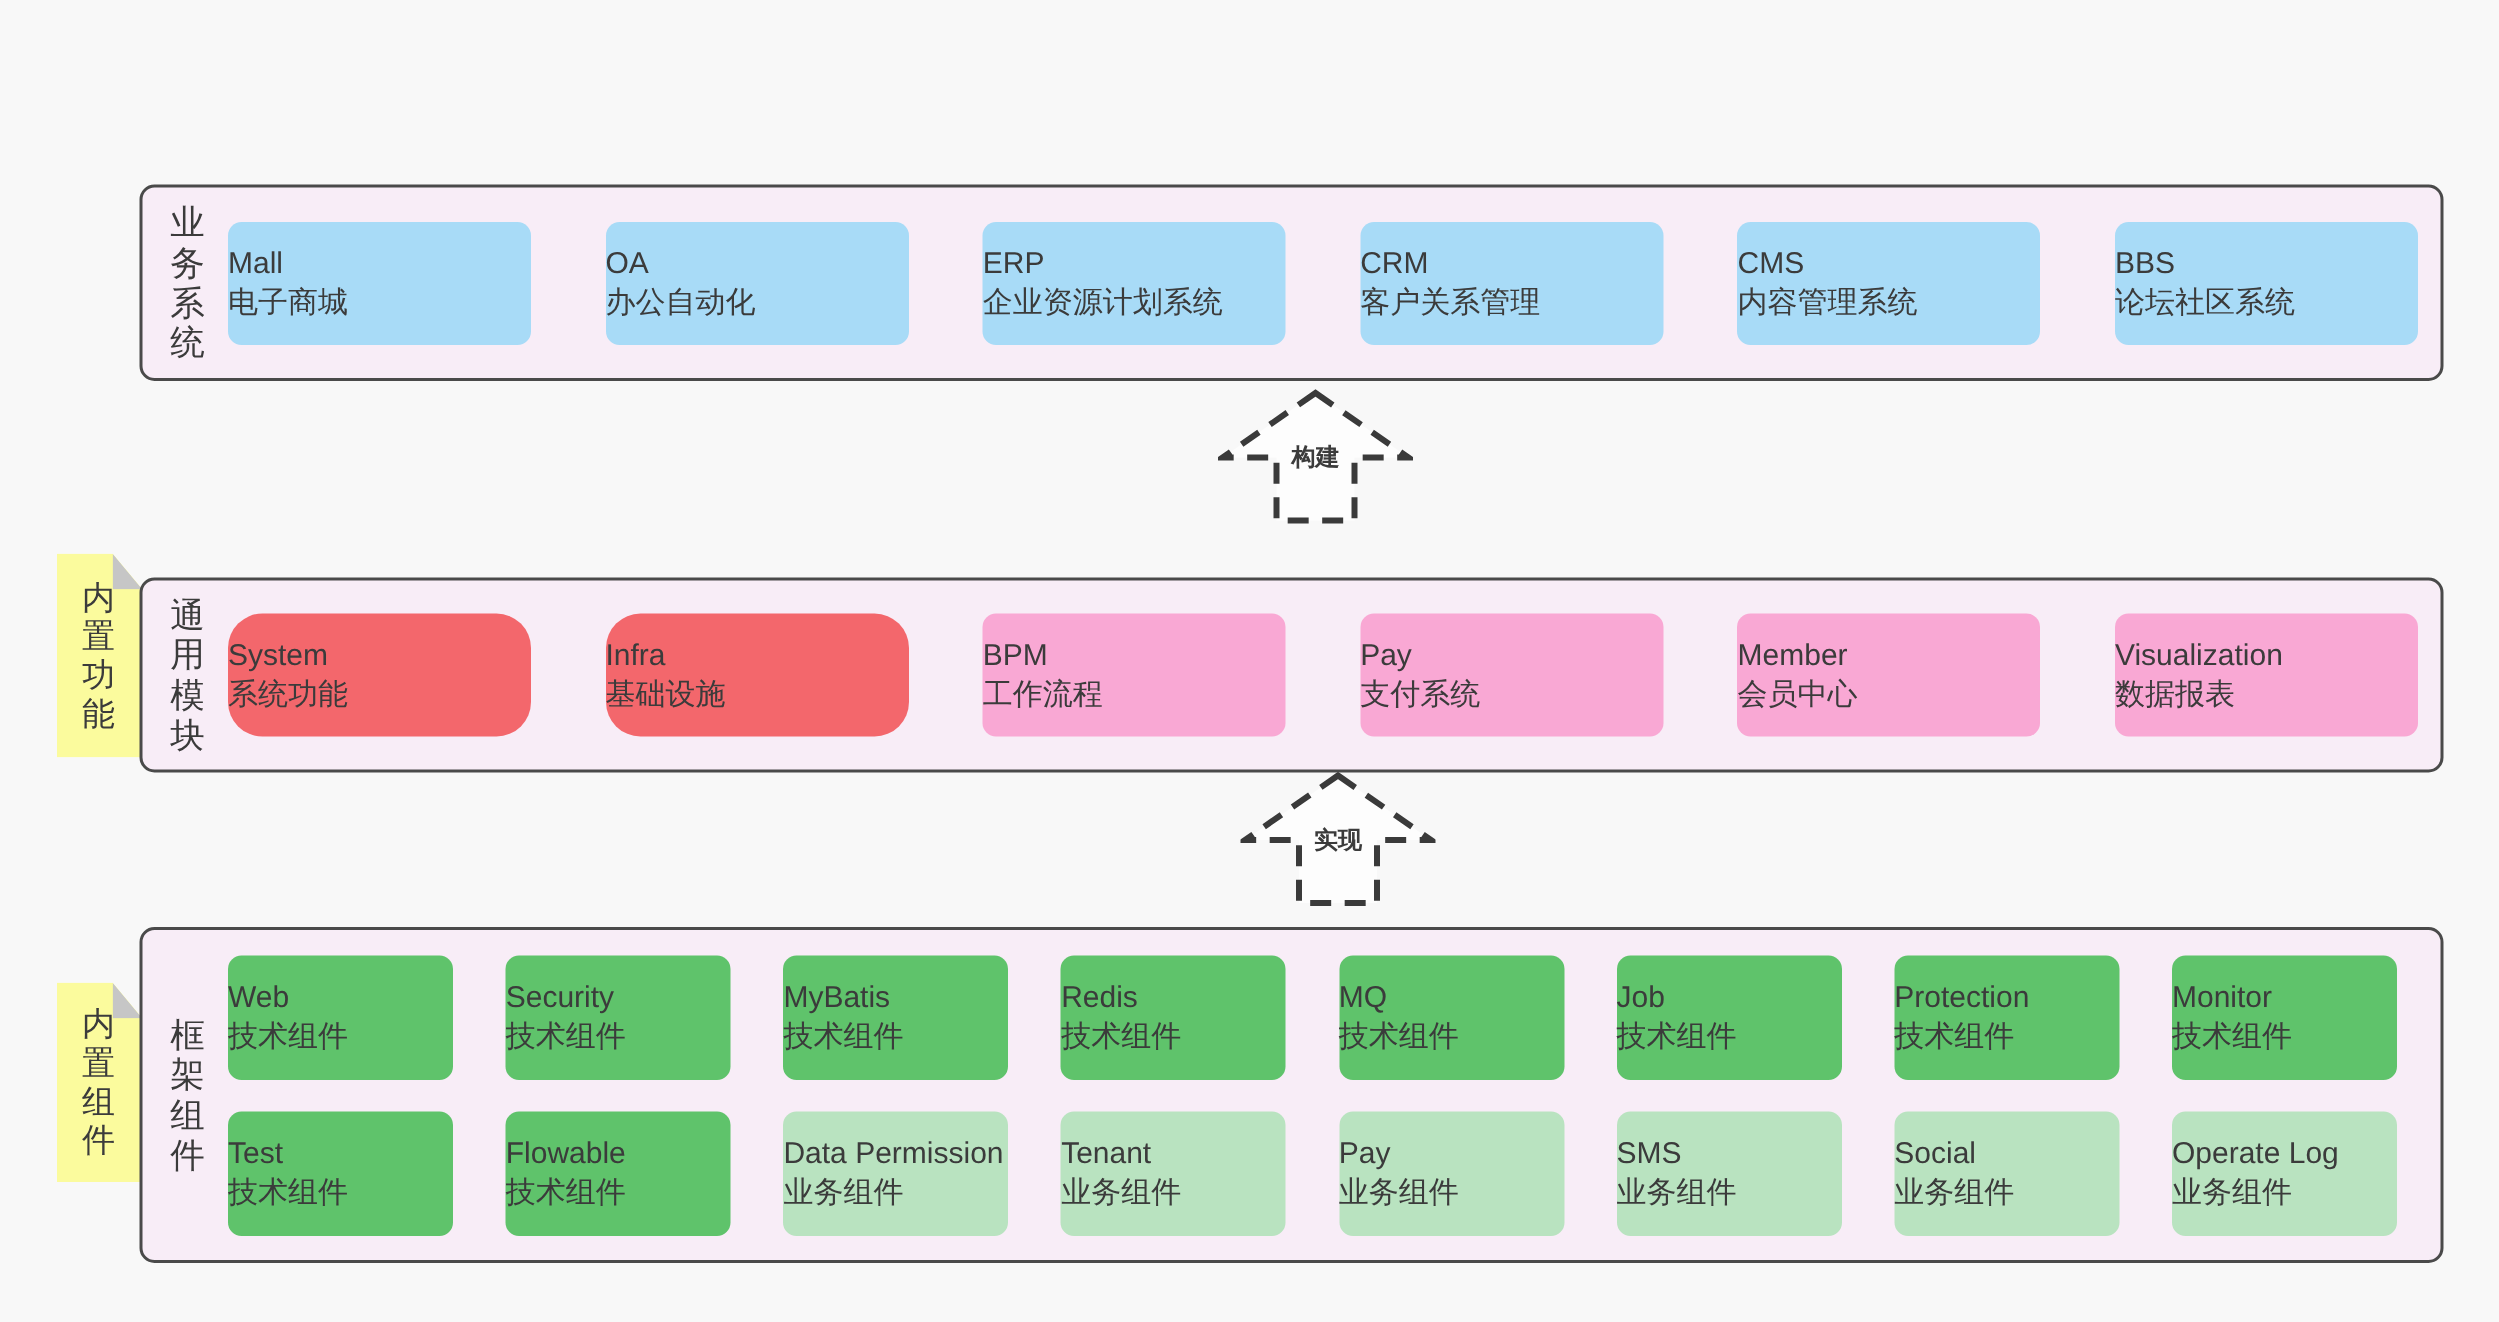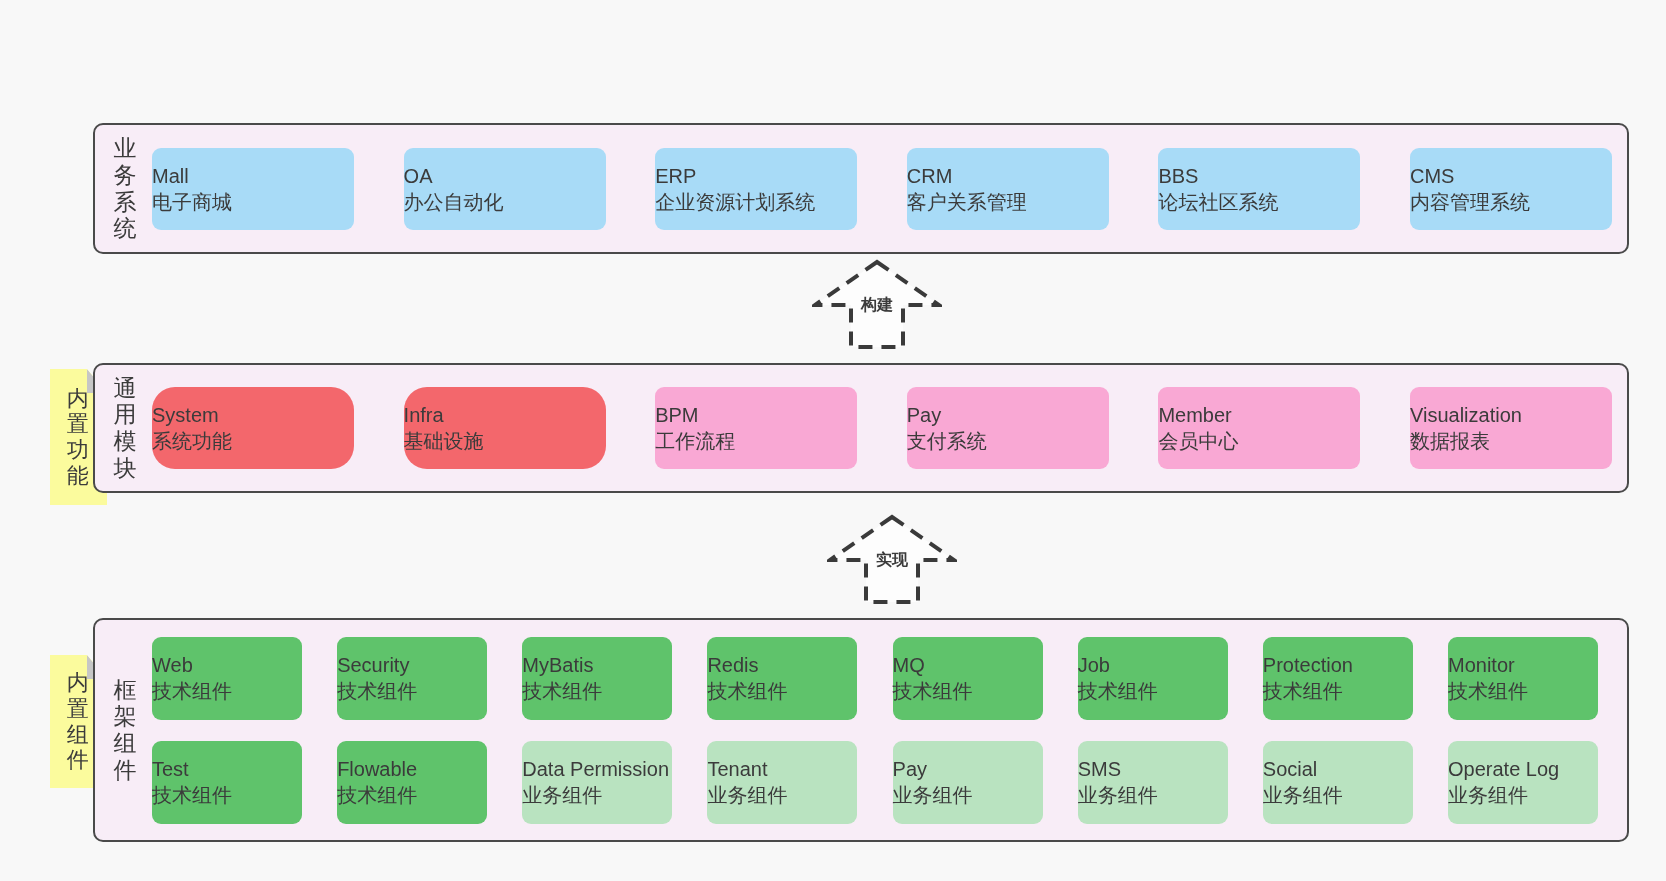--- a/index.html
+++ b/index.html
@@ -16,21 +16,21 @@
   
   .layer {
     position:absolute; left:93px; width:1536px;
     background:#f8edf7;
     border:2px solid #4a4a4a;
     border-radius:10px;
     box-sizing:border-box;
     z-index:2;
   }
   #layer-business  { top:123px; height:131px; }
-  #layer-common    { top:363px; height:130px;padding-left:18px; }
+  #layer-common    { top:385px; height:130px;padding-left:18px; }
   #layer-framework { top:618px; height:224px; }
 
   .layer-label {
     position:absolute; left:10px; top:0; bottom:0; width:42px;
     display:flex; align-items:center; justify-content:center;
     font-size:23px;
   }
   .vtext {
     width:1.08em;
     word-break:break-all;
@@ -65,21 +65,20 @@
   .lightgreen { background:#b9e3c0; }
 
   
   .note {
     position:absolute; left:38px; width:57px;
     background:#fbfb9d;
     z-index:1;
     clip-path:polygon(0 0, calc(100% - 20px) 0, 100% 24px, 100% 100%, 0 100%);
     display:flex; align-items:center; justify-content:center;
     font-size:22px;
-    margin-left:12px;
   }
   #note-common    { top:369px; height:136px; }
   #note-framework { top:655px; height:133px; }
   .note-fold {
     position:absolute; top:0; right:0; width:20px; height:24px;
     background:#c6c6c6;
     clip-path:polygon(0 0, 100% 100%, 0 100%);
   }
 
   
@@ -129,26 +128,26 @@
       </div>
       <div class="box w6 blue">
         <div>ERP</div>
         <div>企业资源计划系统</div>
       </div>
       <div class="box w6 blue">
         <div>CRM</div>
         <div>客户关系管理</div>
       </div>
       <div class="box w6 blue">
+        <div>CMS</div>
+        <div>内容管理系统</div>
+      </div>
+      <div class="box w6 blue">
         <div>BBS</div>
         <div>论坛社区系统</div>
-      </div>
-      <div class="box w6 blue">
-        <div>CMS</div>
-        <div>内容管理系统</div>
       </div>
     </div>
   </div>
 
   <div class="arrow" id="arrow-build">
     <svg viewBox="0 0 130 92">
       <polygon points="65,3 127,46 91,46 91,88 39,88 39,46 3,46"></polygon>
     </svg>
     <span class="arrow-label">构建</span>
   </div>

